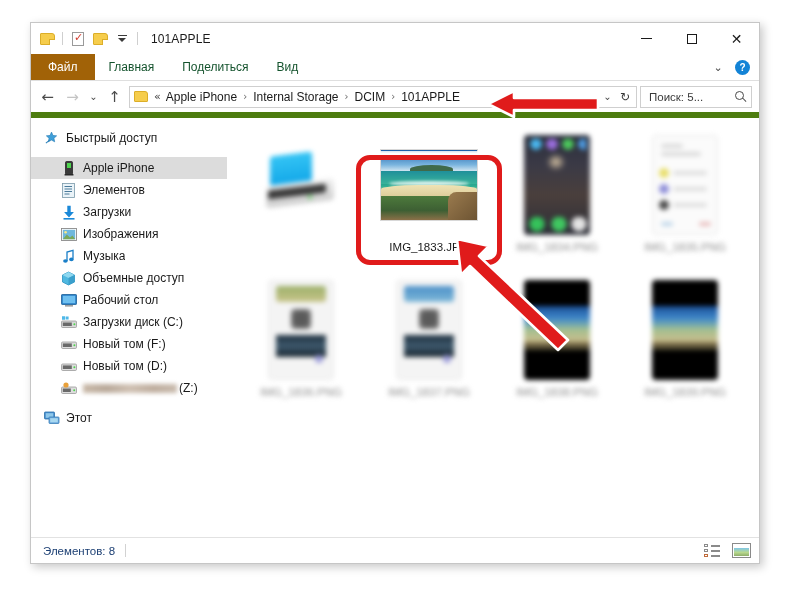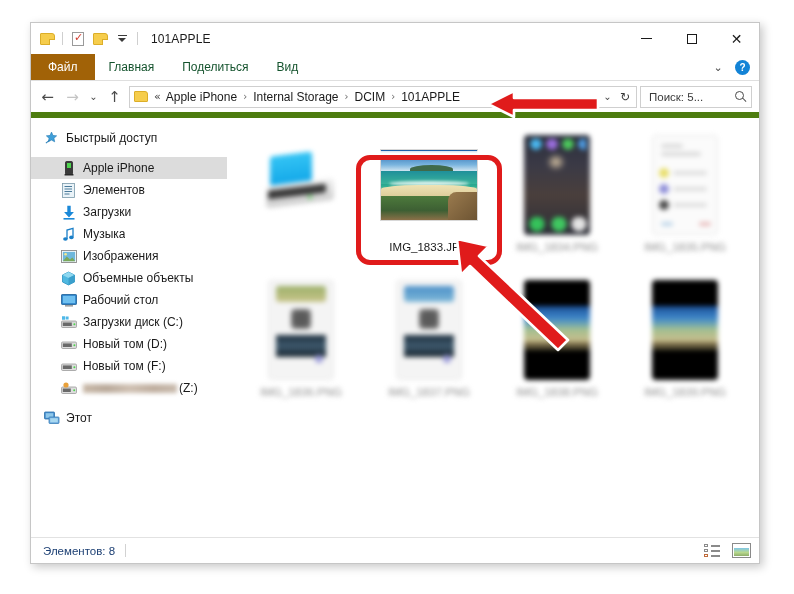--- a/index.html
+++ b/index.html
@@ -538,50 +538,50 @@
             <svg width="14" height="15" viewBox="0 0 14 15">
                 <path d="M5.3 0.8h3.4v6.2h3.2L7 12.6 2.1 7h3.2z" fill="#1a88d8"></path>
                 <rect x="1.5" y="13" width="11" height="1.6" fill="#1a88d8"></rect>
               </svg>
           </span>
           <span class="lbl">Загрузки</span>
         </div>
 
         <div class="navitem indent">
           <span class="ico">
-            <svg width="13" height="15" viewBox="0 0 13 15">
-                <path d="M5 12V3l6-1.6v8.4" stroke="#1a7fc8" stroke-width="1.3" fill="none"></path>
-                <ellipse cx="3.4" cy="12" rx="2.3" ry="1.8" fill="#1a7fc8"></ellipse>
-                <ellipse cx="9.4" cy="10.4" rx="2.3" ry="1.8" fill="#1a7fc8"></ellipse>
-              </svg>
-          </span>
-          <span class="lbl">Музыка</span>
-        </div>
-
-        <div class="navitem indent">
-          <span class="ico">
             <svg width="16" height="13" viewBox="0 0 16 13">
                 <rect x="0.5" y="0.5" width="15" height="12" fill="#fff" stroke="#8a8a8a" stroke-width="0.9"></rect>
                 <rect x="1.8" y="1.8" width="12.4" height="9.4" fill="#6fb8dd"></rect>
                 <path d="M1.8 11.2l4-4.6 3.2 3 2.4-2.2 2.8 3.8z" fill="#7aa85a"></path>
                 <circle cx="4.6" cy="4.2" r="1.3" fill="#f7e98a"></circle>
               </svg>
           </span>
           <span class="lbl">Изображения</span>
         </div>
 
         <div class="navitem indent">
           <span class="ico">
+            <svg width="13" height="15" viewBox="0 0 13 15">
+                <path d="M5 12V3l6-1.6v8.4" stroke="#1a7fc8" stroke-width="1.3" fill="none"></path>
+                <ellipse cx="3.4" cy="12" rx="2.3" ry="1.8" fill="#1a7fc8"></ellipse>
+                <ellipse cx="9.4" cy="10.4" rx="2.3" ry="1.8" fill="#1a7fc8"></ellipse>
+              </svg>
+          </span>
+          <span class="lbl">Музыка</span>
+        </div>
+
+        <div class="navitem indent">
+          <span class="ico">
             <svg width="15" height="15" viewBox="0 0 15 15">
                 <path d="M7.5 1l6 3v7l-6 3-6-3V4z" fill="#4fb8e0" stroke="#2a90c0" stroke-width="0.8"></path>
                 <path d="M7.5 1l6 3-6 3-6-3z" fill="#8fd8f0"></path>
                 <path d="M7.5 7v7l6-3V4z" fill="#3a9fcc"></path>
               </svg>
           </span>
-          <span class="lbl">Объемные объекты</span>
+          <span class="lbl">Объемные доступ</span>
         </div>
 
         <div class="navitem indent">
           <span class="ico">
             <svg width="16" height="13" viewBox="0 0 16 13">
                 <rect x="0.5" y="0.5" width="15" height="10" rx="0.7" fill="#2a7fc8" stroke="#1a5f98" stroke-width="0.8"></rect>
                 <rect x="1.8" y="1.8" width="12.4" height="7.4" fill="#6fc0f0"></rect>
                 <rect x="4" y="11.2" width="8" height="1.3" fill="#8a8a8a"></rect>
               </svg>
           </span>
@@ -605,32 +605,32 @@
         </div>
 
         <div class="navitem indent">
           <span class="ico">
             <svg width="16" height="11" viewBox="0 0 16 11">
                 <rect x="0.5" y="3" width="15" height="6.5" rx="1.2" fill="#ddd" stroke="#9a9a9a" stroke-width="0.8"></rect>
                 <rect x="1.8" y="4.4" width="9" height="3.6" fill="#6a6a6a"></rect>
                 <circle cx="13.4" cy="6.2" r="1" fill="#4ed44e"></circle>
               </svg>
           </span>
-          <span class="lbl">Новый том (D:)</span>
+          <span class="lbl">Новый том (F:)</span>
         </div>
 
         <div class="navitem indent">
           <span class="ico">
             <svg width="16" height="11" viewBox="0 0 16 11">
                 <rect x="0.5" y="3" width="15" height="6.5" rx="1.2" fill="#ddd" stroke="#9a9a9a" stroke-width="0.8"></rect>
                 <rect x="1.8" y="4.4" width="9" height="3.6" fill="#6a6a6a"></rect>
                 <circle cx="13.4" cy="6.2" r="1" fill="#4ed44e"></circle>
               </svg>
           </span>
-          <span class="lbl">Новый том (F:)</span>
+          <span class="lbl">Новый том (D:)</span>
         </div>
 
         <div class="navitem indent">
           <span class="ico">
             <svg width="16" height="13" viewBox="0 0 16 13">
                 <rect x="0.5" y="5" width="15" height="6.5" rx="1.2" fill="#ddd" stroke="#9a9a9a" stroke-width="0.8"></rect>
                 <rect x="1.8" y="6.5" width="8" height="3.5" fill="#6a6a6a"></rect>
                 <circle cx="13.2" cy="8.3" r="1" fill="#4ed44e"></circle>
                 <circle cx="5" cy="3" r="2.6" fill="#e8a03a"></circle>
               </svg>

